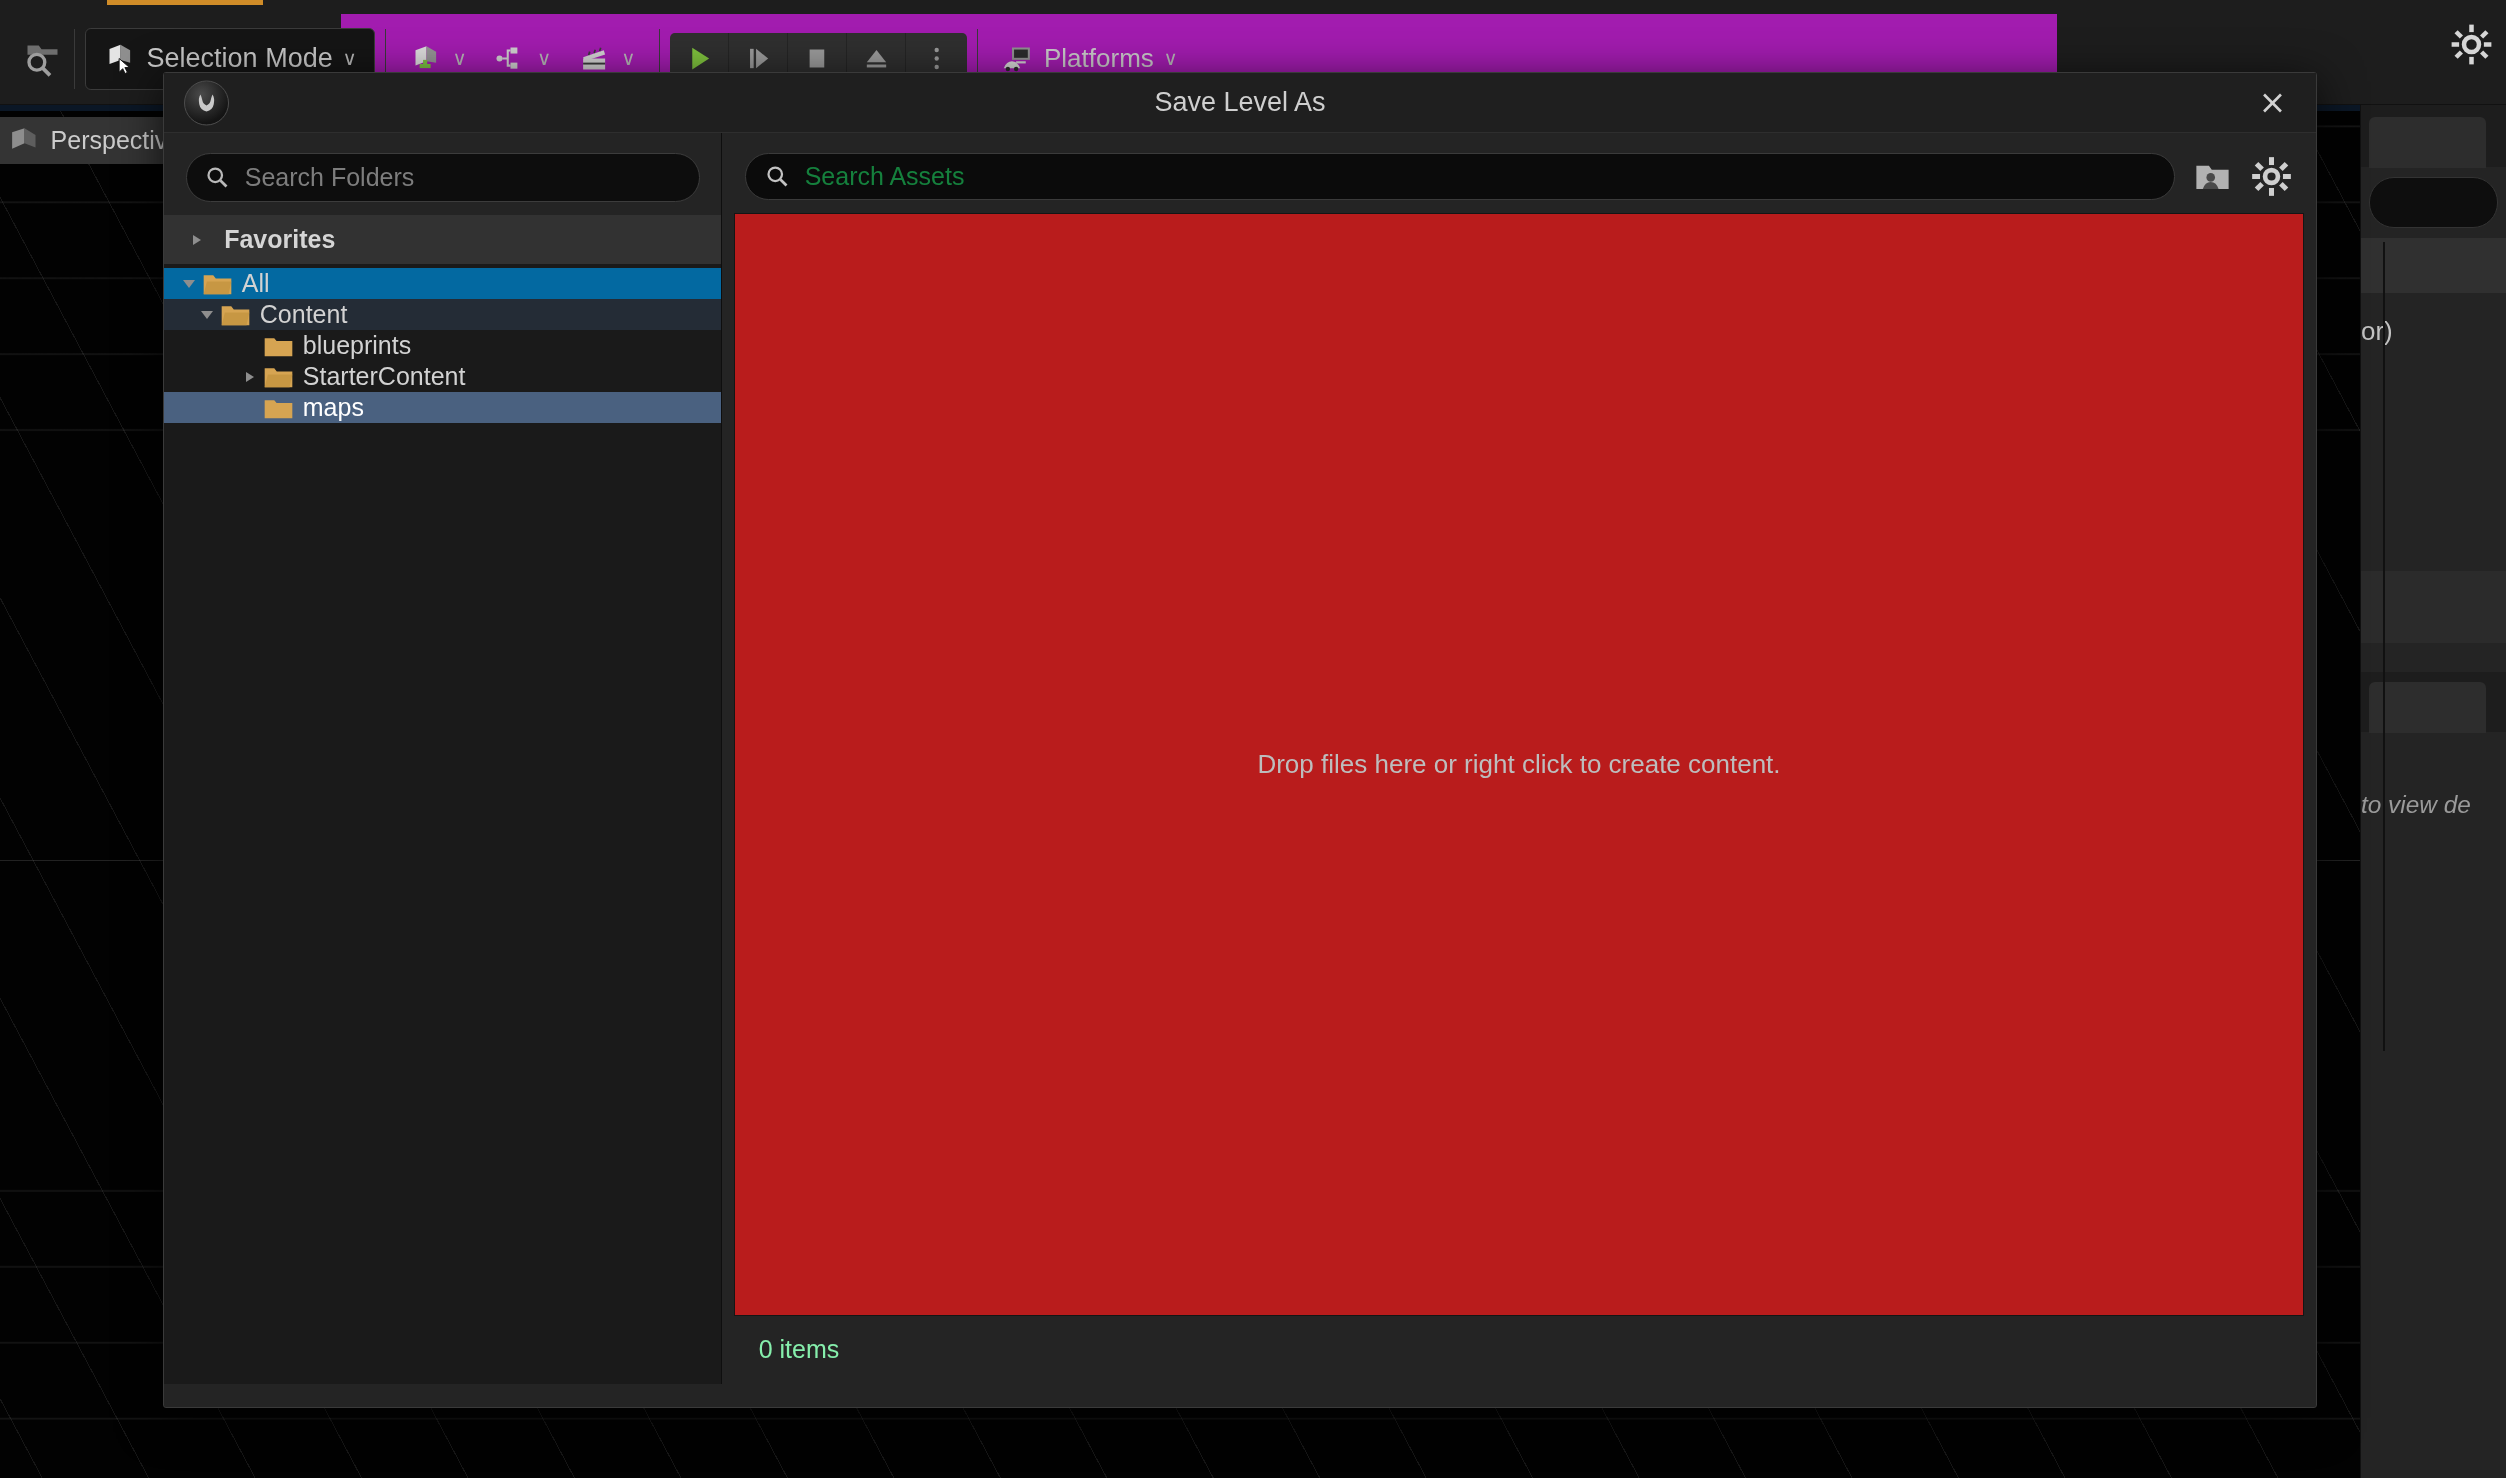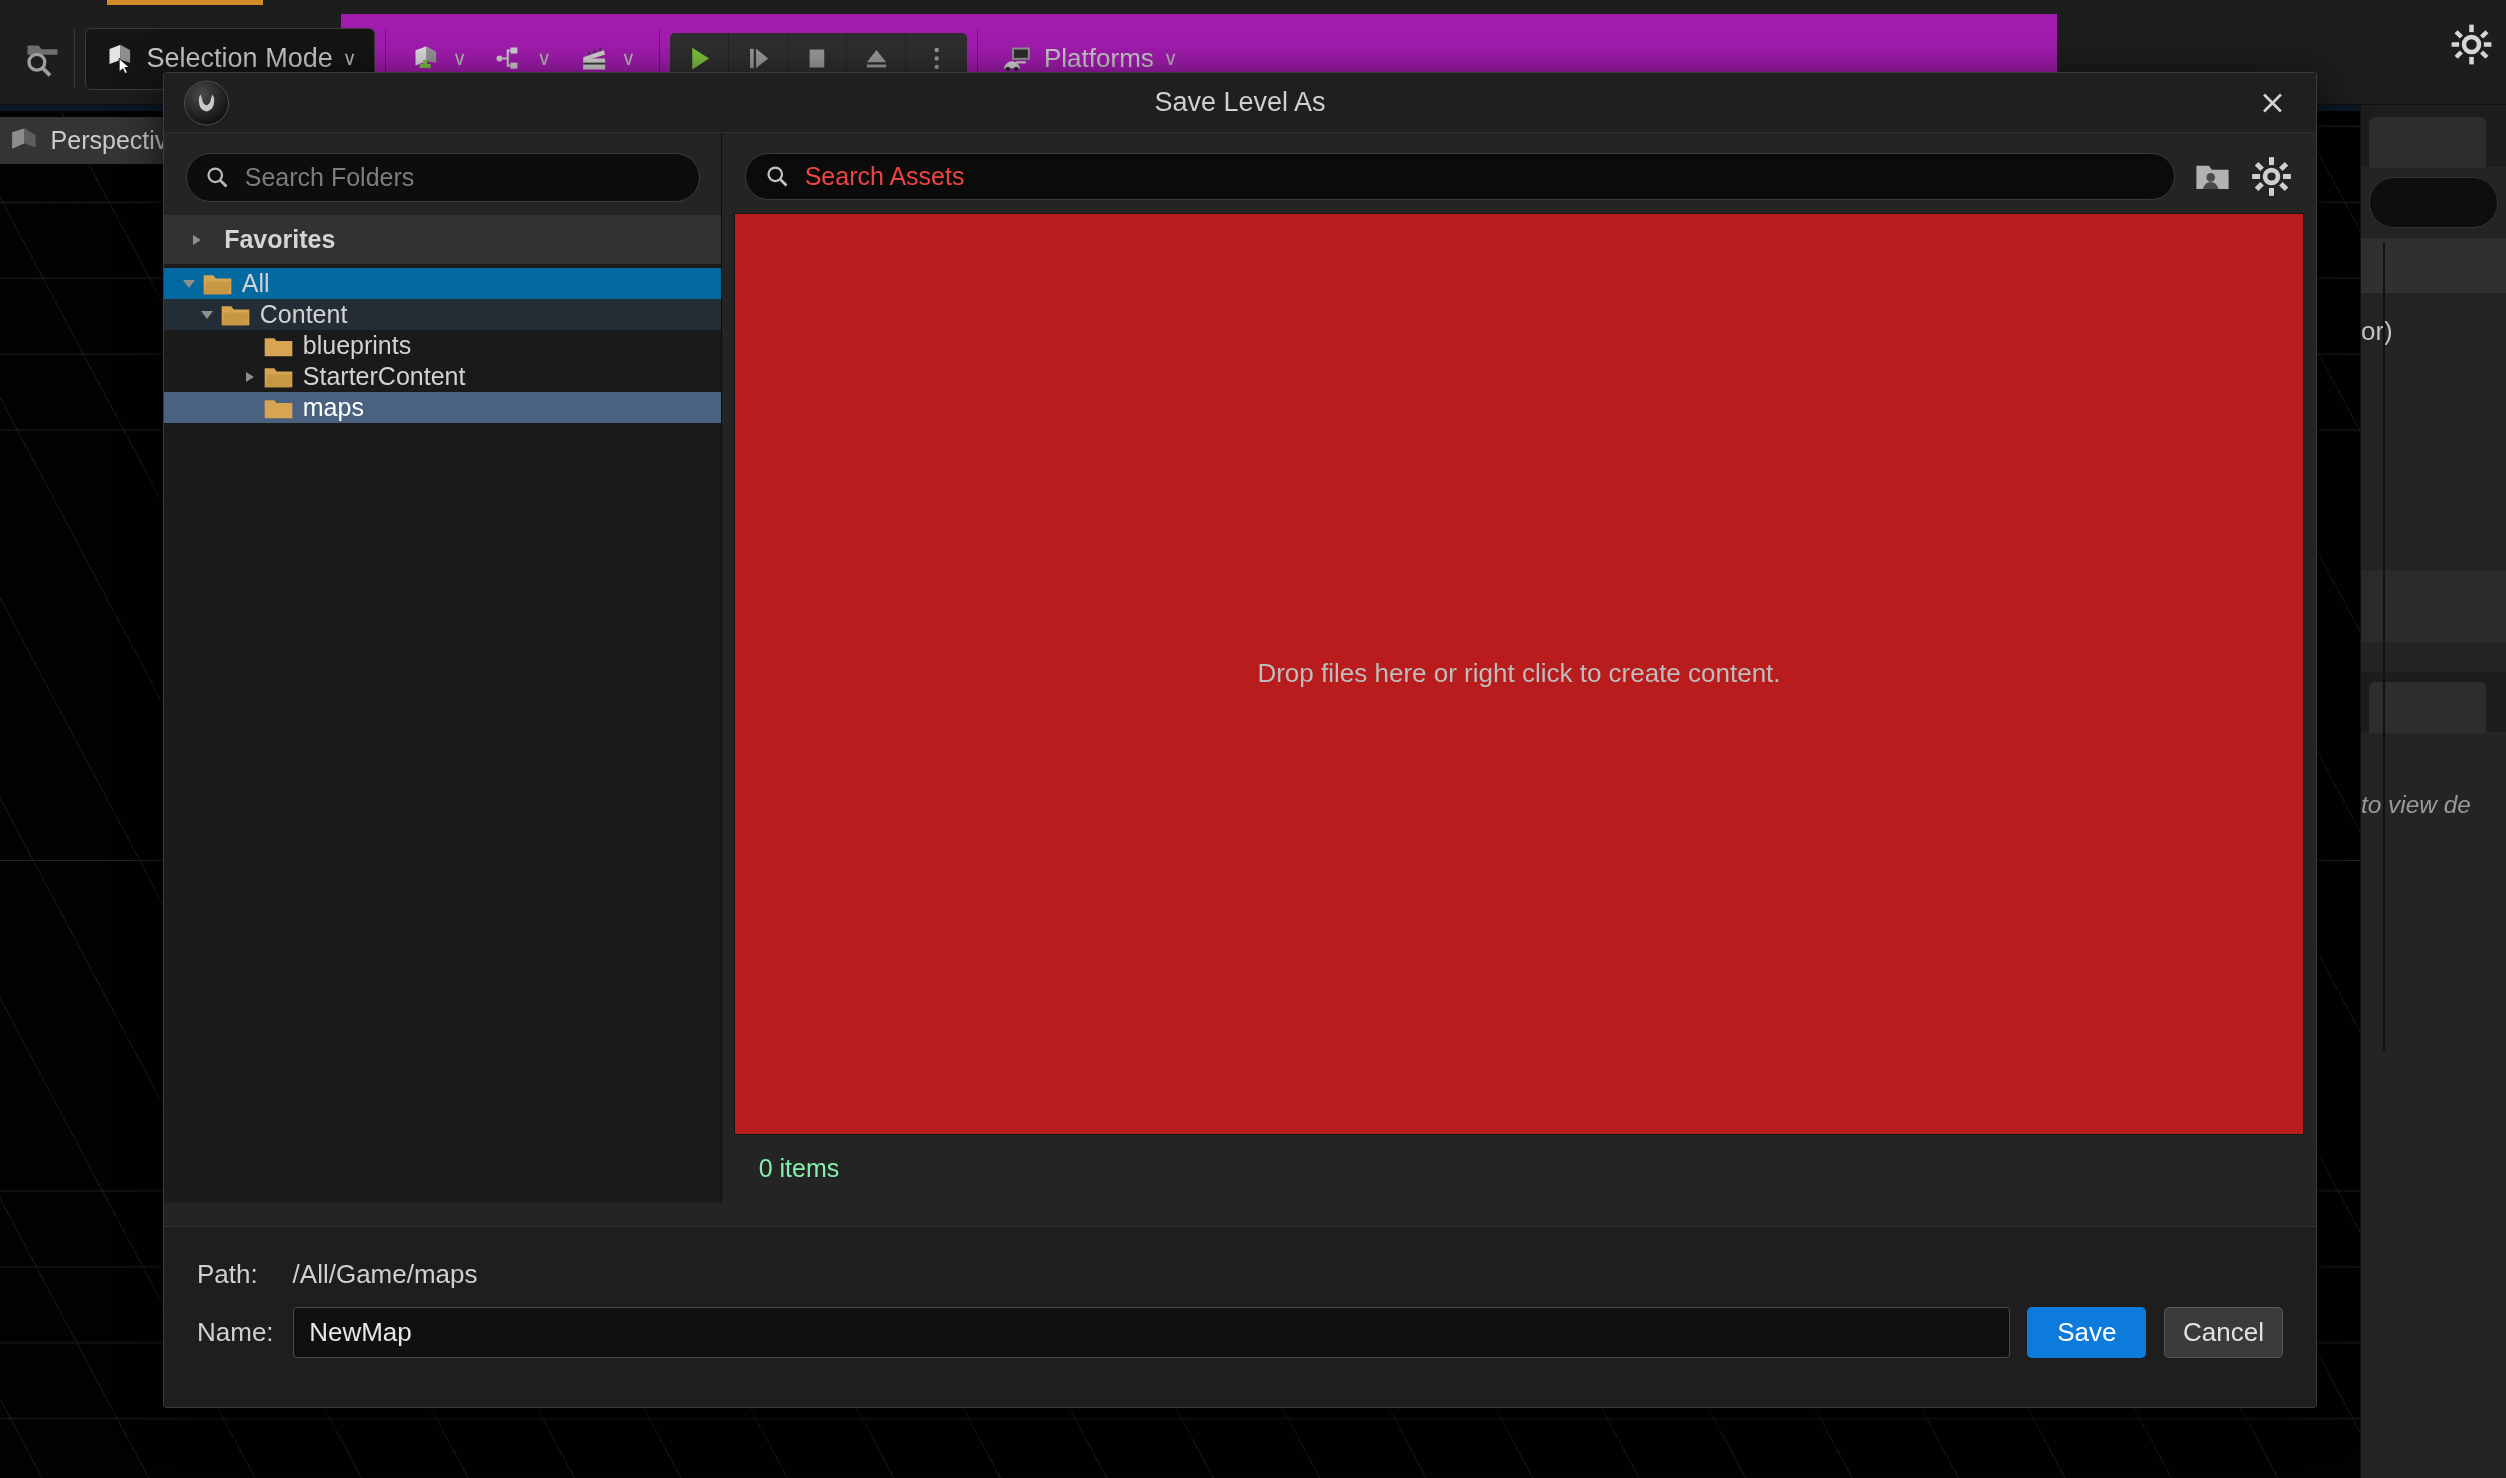--- a/index.html
+++ b/index.html
@@ -229,21 +229,21 @@
   }
   .asset-topbar {
     display: flex; align-items: center; gap: 15.6px;
     padding: 19.5px 23.4px 13.7px 23.4px;
   }
   .asset-search {
     flex: 1; display: flex; align-items: center; gap: 13.7px;
     height: 47px; padding: 0 17.6px;
     background: #0b0b0b; border: 1px solid #3b3b3b; border-radius: 23.4px;
   }
-  .asset-search .ph { color: #ef4444; font-size: 25px; }
+  .asset-search .ph { color: #15803d; font-size: 25px; }
   .tb-ic { width: 43px; height: 43px; flex: 0 0 43px; }
   .asset-area {
     flex: 1; margin: 0 11.7px 0 11.7px;
     background: #b91c1c;
     border: 1px solid #151515;
     display: flex; align-items: center; justify-content: center;
     color: #bdbdbd; font-size: 26px;
     min-height: 0;
   }
   .asset-status {
@@ -555,26 +555,14 @@
       <div class="asset-area">
         <span>Drop files here or right click to create content.</span>
       </div>
 
       <div class="asset-status">
         <span>0 items</span>
       </div>
     </div>
   </div>
 
-  <div class="modal-footer">
-    <div class="frow">
-      <span class="flabel">Path:</span>
-      <span class="fvalue">/All/Game/maps</span>
-    </div>
-    <div class="frow">
-      <span class="flabel">Name:</span>
-      <span class="name-input">NewMap</span>
-      <span class="btn btn-save">Save</span>
-      <span class="btn btn-cancel">Cancel</span>
-    </div>
-  </div>
 </div>
 
 
 </body></html>

